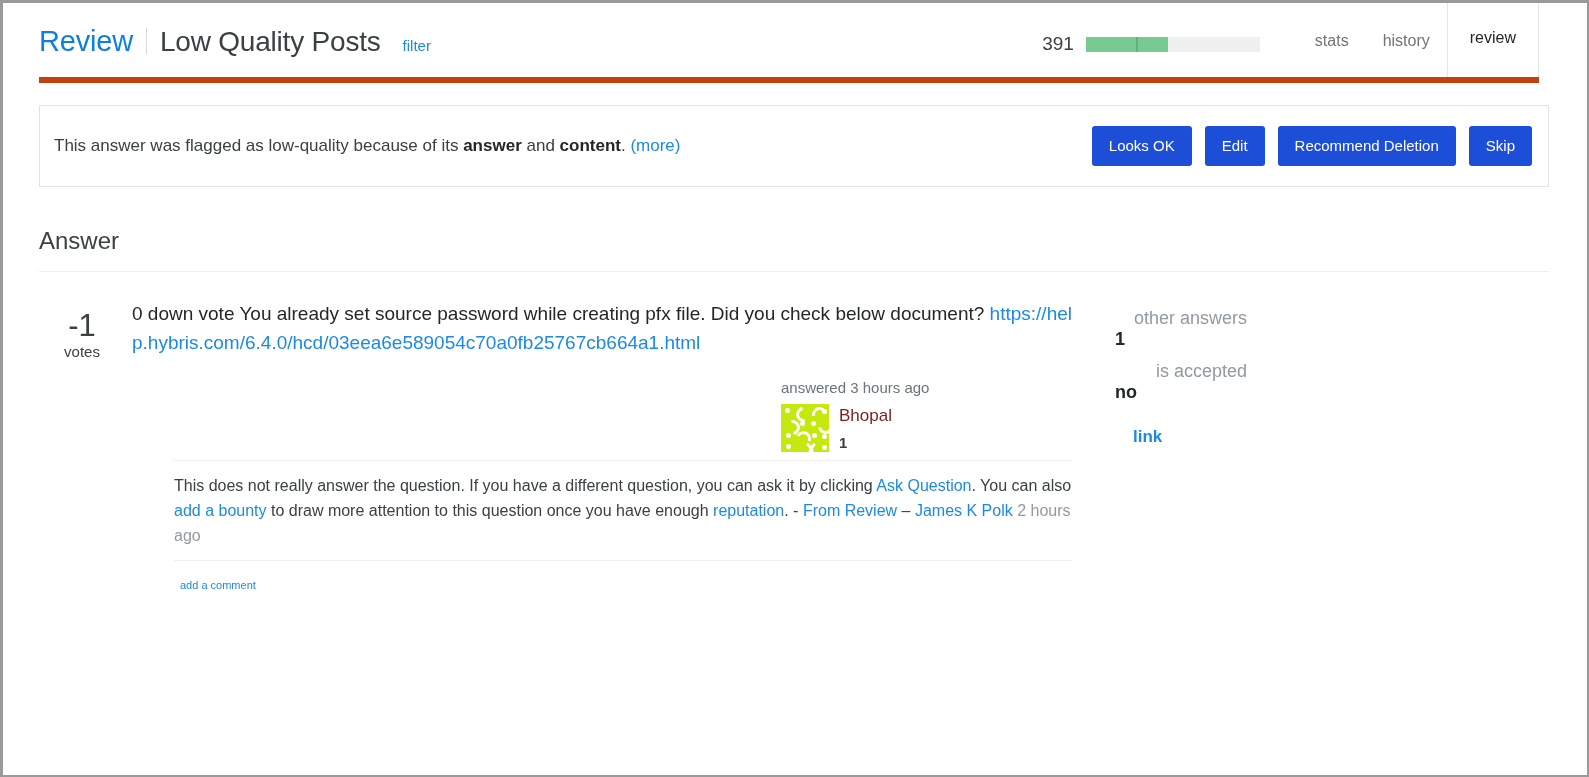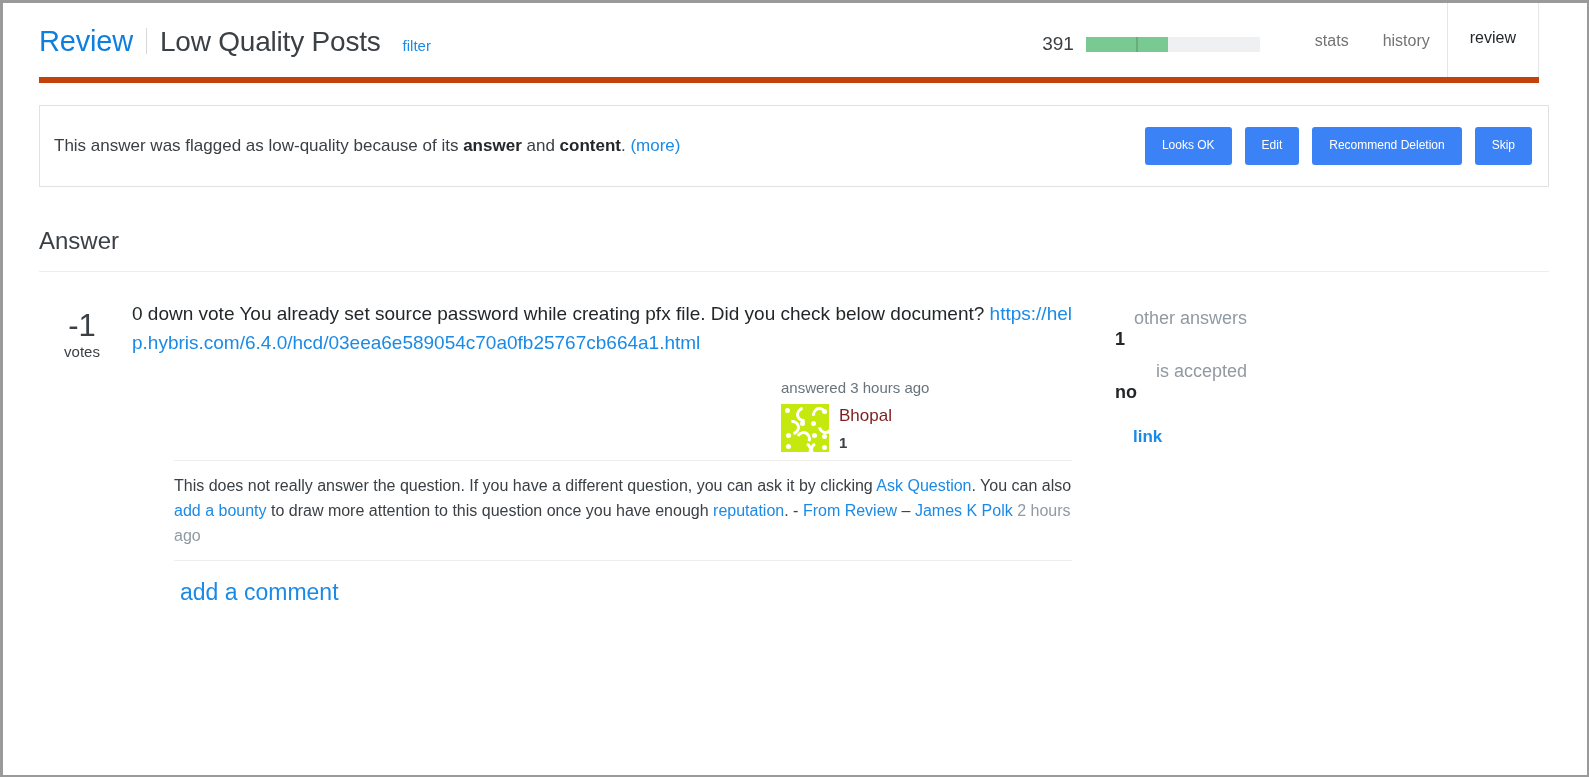--- a/index.html
+++ b/index.html
@@ -161,26 +161,26 @@
   .notice-more {
     color: #1b8ae6;
     text-decoration: none;
   }
   .notice-actions {
     display: flex;
     align-items: center;
     gap: 13px;
   }
   .btn {
-    background: #3b82f6;
+    background: #1d4ed8;
     color: #ffffff;
     border: none;
     border-radius: 3px;
     font-family: "Liberation Sans", sans-serif;
-    font-size: 12px;
+    font-size: 15px;
     padding: 12px 17px;
     cursor: pointer;
     white-space: nowrap;
     line-height: 1.1;
   }
 
   
   .answer-heading {
     margin: 40px 0 0 36px;
     font-size: 24px;
@@ -293,21 +293,21 @@
     line-height: 1.55;
     color: #3b4045;
   }
   .comment a { color: #1b8ae6; text-decoration: none; }
   .comment .user { color: #1b8ae6; text-decoration: none; }
   .comment .time { color: #9199a1; }
   .comment .dash { color: #3b4045; }
   .add-comment {
     display: inline-block;
     margin: 18px 0 0 6px;
-    font-size: 23px;
+    font-size: 11px;
     color: #1b8ae6;
     text-decoration: none;
   }
 
   
   .stats-panel {
     position: absolute;
     left: 1112px;
     top: 305px;
     width: 300px;

